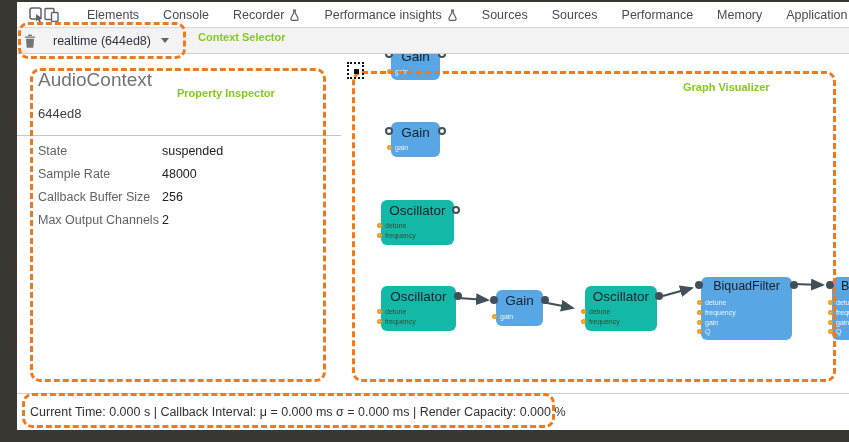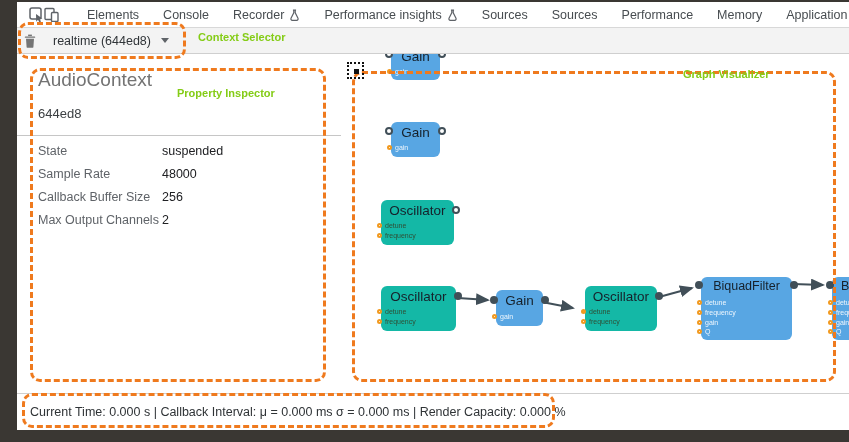--- a/index.html
+++ b/index.html
@@ -285,19 +285,19 @@
     </div>
   </div>
 
   <div class="ann-box" style="left:18px;top:22px;width:168px;height:37px"></div>
   <div class="ann-label" style="left:198px;top:31px">Context Selector</div>
 
   <div class="ann-box" style="left:30px;top:68px;width:296px;height:314px"></div>
   <div class="ann-label" style="left:177px;top:87px">Property Inspector</div>
 
   <div class="ann-box" style="left:352px;top:71px;width:484px;height:311px"></div>
-  <div class="ann-label" style="left:683px;top:68px">Graph Visualizer</div>
+  <div class="ann-label" style="left:683px;top:81px">Graph Visualizer</div>
   <div class="ann-marker" style="left:347px;top:62px">
       <i></i>
     </div>
 
   <div class="ann-box" style="left:22px;top:393px;width:533px;height:35px"></div>
 </div>
 
 </body></html>

